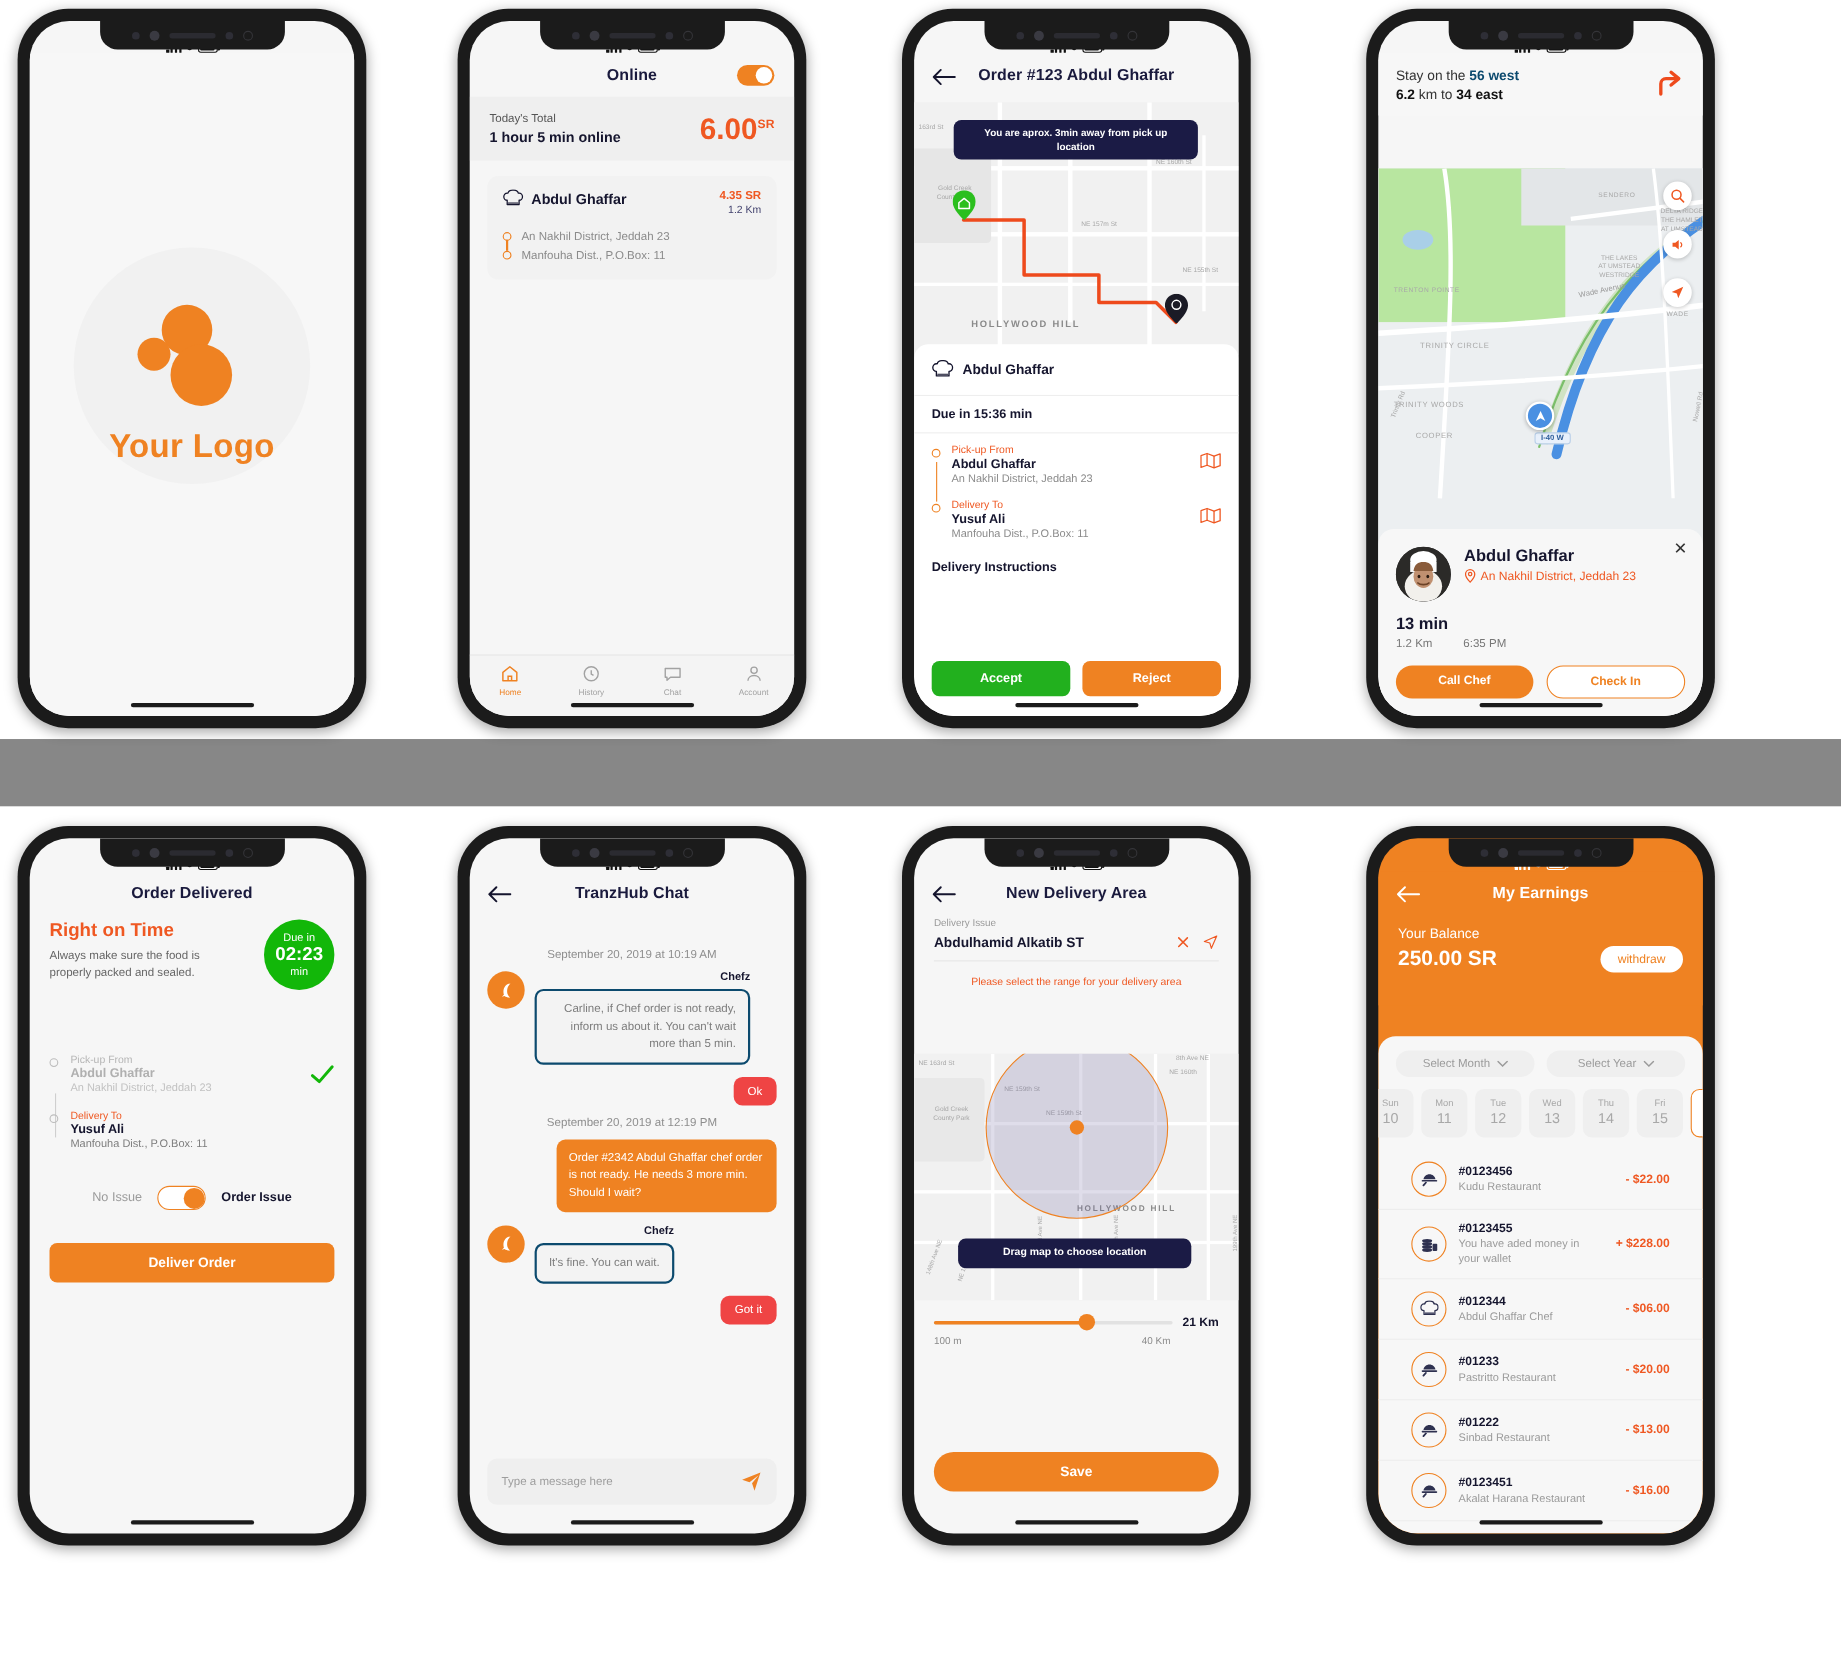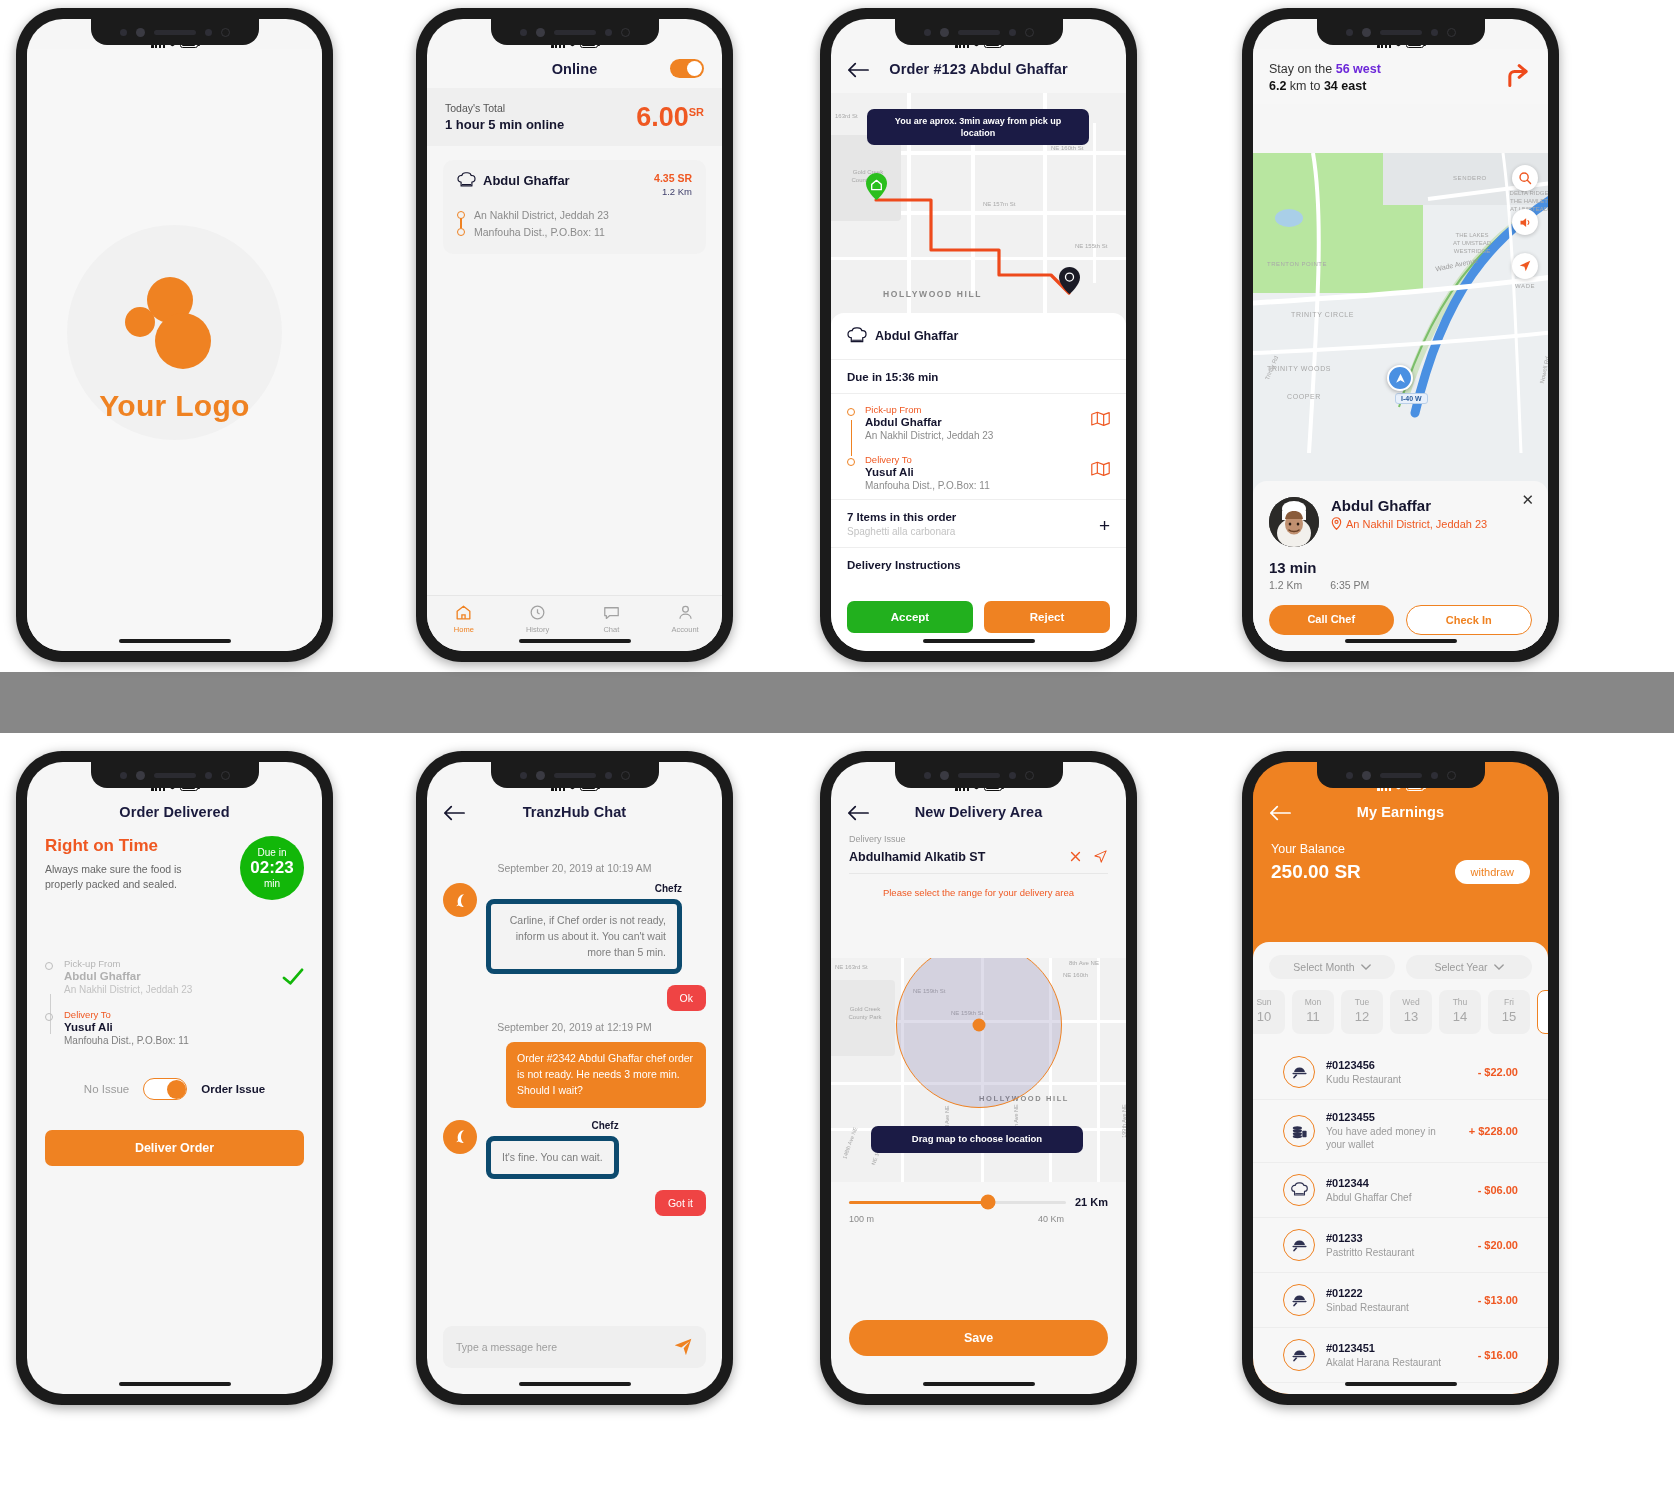--- a/index.html
+++ b/index.html
@@ -144,21 +144,21 @@
   .items-row .plus { position:absolute; right:16px; top:16px; font-size:19px; color:#15152e; line-height:1; }
   .instr { padding:11px 16px; font-size:11.5px; font-weight:bold; color:#15152e; }
   .actions { position:absolute; bottom:18px; left:16px; right:16px; display:flex; gap:11px; }
   .btn { flex:1; border-radius:7px; text-align:center; padding:10px 0; font-size:11.5px; font-weight:bold; color:#fff; }
   .btn.green { background:#22b01e; }
   .btn.orange { background:#ef8222; }
 
   
   .nav-head { background:#f7f7f7; padding:12px 16px 11px; display:flex; align-items:center; justify-content:space-between; }
   .nav-head .t1 { font-size:12.5px; color:#333; }
-  .nav-head .t1 b { color:#6d28d9; }
+  .nav-head .t1 b { color:#0c4a6e; }
   .nav-head .t2 { font-size:12.5px; color:#333; margin-top:3px; }
   .nav-head .t2 b { color:#111; }
   .turn-ico svg { width:28px; height:28px; }
   .map4 { position:absolute; top:104px; left:0; right:0; bottom:0; background:#eceff1; overflow:hidden; }
   .m4circ { position:absolute; right:10px; width:26px;height:26px;border-radius:50%;background:#fff;
             box-shadow:0 1px 4px rgba(0,0,0,.22); display:flex;align-items:center;justify-content:center; z-index:9; }
   .sheet4 { position:absolute; bottom:0; left:0; right:0; background:#f7f7f7; border-radius:14px 14px 0 0; padding:16px 16px 16px; z-index:12; }
   .sheet4 .x { position:absolute; right:14px; top:11px; font-size:15px; color:#333; line-height:1; }
   .chefrow { display:flex; gap:12px; align-items:flex-start; }
   .avatar { width:50px;height:50px;border-radius:50%;overflow:hidden;flex:none;background:#2a2a2a;position:relative; }
@@ -191,21 +191,21 @@
   .tog2 .knob{position:absolute;width:19px;height:19px;border-radius:50%;background:#ef8222;top:0.5px;right:0.5px;}
   .deliver-btn { margin:30px 18px 0; background:#ef8222; color:#fff; text-align:center; padding:11px 0;
                  border-radius:7px; font-size:12.5px; font-weight:bold; }
 
   
   .chatbody { position:absolute; top:50px; bottom:74px; left:0; right:0; padding:10px 16px 0; overflow:hidden; }
   .chat-date { text-align:center; font-size:10.5px; color:#8e8e8e; margin:10px 0 9px; }
   .msg-in { display:flex; gap:9px; align-items:flex-start;text-align:right; }
   .ava-o { width:34px;height:34px;border-radius:50%;background:#ef8222;flex:none;display:flex;align-items:center;justify-content:center; }
   .sender { font-size:10px; color:#15152e; font-weight:bold; }
-  .bub-in { background:#f3f3f3; border:5px solid #0c4a6e; border-radius:8px; padding:9px 11px; margin-top:5px;
+  .bub-in { background:#f3f3f3; border:2px solid #0c4a6e; border-radius:8px; padding:9px 11px; margin-top:5px;
             font-size:10.5px; color:#7d7d7d; line-height:1.5; max-width:196px; }
   .bub-out { background:#ef8222; color:#fff; border-radius:8px; padding:9px 11px; font-size:10.5px; line-height:1.5;
              max-width:200px; margin-left:auto; }
   .chip-out { background:#ef4444; color:#fff; border-radius:8px; padding:7px 13px; font-size:10.5px; margin-left:auto;
               display:inline-block; }
   .out-row { display:flex; justify-content:flex-end; margin-top:11px; }
   .chatinput { position:absolute; bottom:26px; left:16px; right:16px; height:42px; background:#efefef; border-radius:9px;
                display:flex; align-items:center; padding:0 13px; }
   .chatinput span { font-size:10.5px; color:#9d9d9d; flex:1; }
 
@@ -510,25 +510,20 @@
             </div>
             <span class="mapico">
               <svg width="19" height="16" viewBox="0 0 24 20" fill="none" stroke="#ef5822" stroke-width="1.5" stroke-linejoin="round">
                 <path d="M1 4 8 1.5 16 4.5 23 2v13.5L16 18l-8-3-7 2.5z"></path>
                     <path d="M8 1.5v13.5M16 4.5V18"></path>
               </svg>
             </span>
           </div>
         </div>
 
-        <div class="items-row">
-          <div class="t">7 Items in this order</div>
-          <div class="s">Spaghetti alla carbonara</div>
-          <span class="plus">+</span>
-        </div>
         <div class="instr">Delivery Instructions</div>
 
         <div class="actions">
           <div class="btn green">Accept</div>
           <div class="btn orange">Reject</div>
         </div>
       </div>
     </div>
     <div class="homebar"></div>
   </div>

